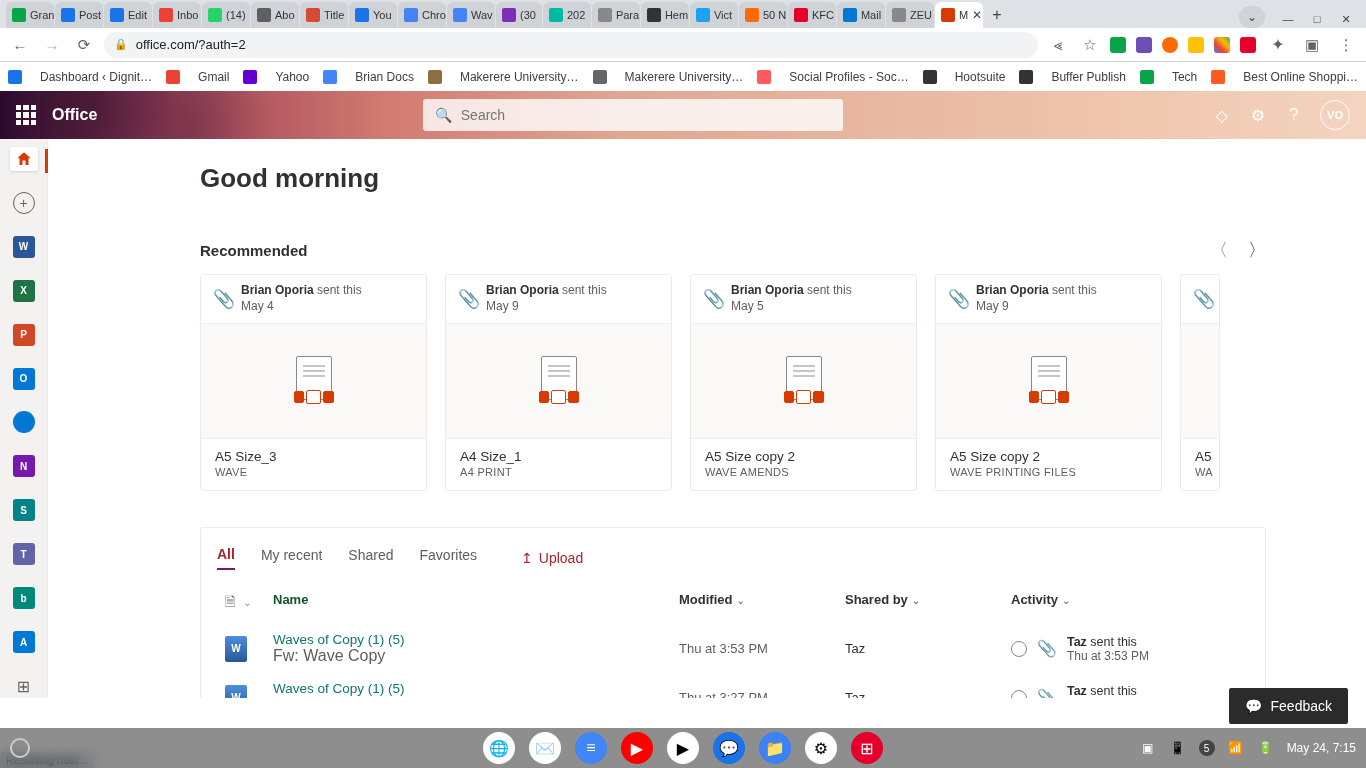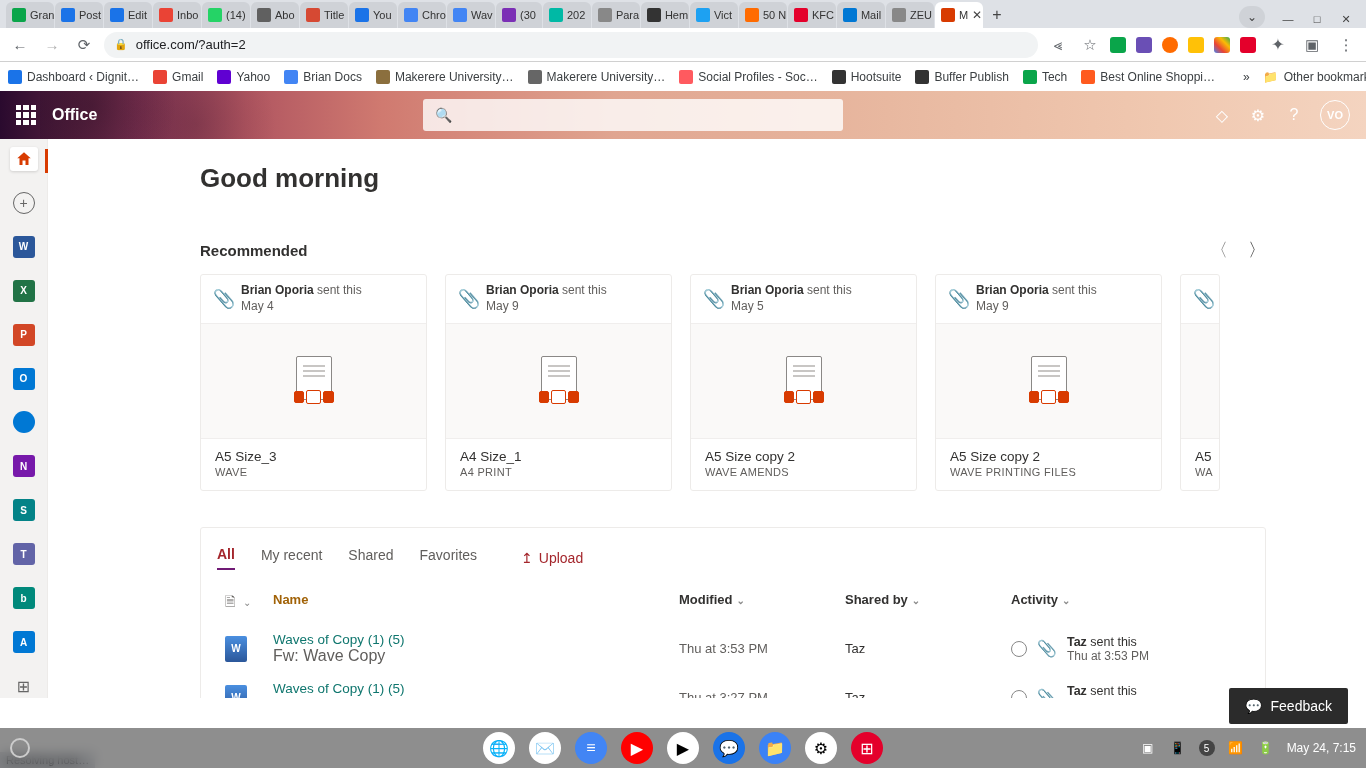--- a/index.html
+++ b/index.html
@@ -19,21 +19,21 @@
 
 .nav-bar { height: 34px; background: #fff; display: flex; align-items: center; padding: 0 8px; gap: 8px; border-bottom: 1px solid #d0d0d0; }
 .nav-btn { width: 24px; height: 24px; display: flex; align-items: center; justify-content: center; color: #5f6368; font-size: 15px; cursor: pointer; }
 .nav-btn.disabled { color: #b0b0b0; }
 .omnibox { flex: 1; height: 26px; background: #f1f3f4; border-radius: 13px; display: flex; align-items: center; padding: 0 10px; gap: 8px; font-size: 13px; color: #202124; }
 .lock { font-size: 11px; color: #5f6368; }
 .ext-icons { display: flex; gap: 10px; align-items: center; }
 .ext-ic { width: 16px; height: 16px; border-radius: 3px; }
 
 .bookmarks-bar { height: 29px; background: #fff; display: flex; align-items: center; padding: 0 8px; gap: 14px; font-size: 12px; color: #3c4043; }
-.bm { display: flex; align-items: flex-end; gap: 5px; cursor: pointer; white-space: nowrap; }
+.bm { display: flex; align-items: flex-end; gap: 18px; cursor: pointer; white-space: nowrap; }
 .bm .bic { width: 14px; height: 14px; border-radius: 2px; }
 .bm-gap { flex: 1; }
 
 
 .office { position: relative; height: 607px; background: #fff; }
 .office-topbar { height: 48px; background: linear-gradient(90deg, #2a0a2e 0%, #4a1a3a 4%, #7a3050 10%, #b05560 18%, #d07a70 28%, #e0a590 45%, #e8b8a0 65%, #f0c8b0 85%, #f4d4c0 100%); display: flex; align-items: center; padding: 0 16px; gap: 16px; color: #fff; position: relative; overflow:hidden;}
 .office-topbar::before { content:''; position:absolute; top:0; left:40px; width:260px; height:48px; background: radial-gradient(circle at 20% 30%, rgba(20,5,20,0.3), transparent 40%), radial-gradient(circle at 60% 70%, rgba(40,10,30,0.2), transparent 50%); }
 .waffle { width: 20px; height: 20px; display: grid; grid-template: repeat(3,1fr)/repeat(3,1fr); gap: 2px; cursor: pointer; z-index:2; }
 .waffle span { background: #fff; }
 .office-brand { font-size: 16px; font-weight: 600; z-index:2; }
@@ -82,21 +82,21 @@
 .tabs-row { display: flex; align-items: center; gap: 26px; margin-bottom: 18px; }
 .ftab { font-size: 14px; color: #605e5c; cursor: pointer; padding-bottom: 6px; }
 .ftab.active { color: #a4262c; border-bottom: 2px solid #701a75; font-weight:600; }
 .filter-box { margin-left: auto; width: 196px; height: 32px; background: #f3f2f1; display: flex; align-items: center; padding: 0 10px; font-size: 13px; color: #605e5c; }
 .filter-box input { border:none; background:transparent; outline:none; flex:1; font-size:13px;}
 .filter-ic { font-size: 14px; color: #605e5c; }
 .upload { display: flex; align-items: center; gap: 6px; color: #a4262c; font-size: 14px; cursor: pointer; margin-left: 18px; }
 
 .cols { display: flex; padding: 4px 0 10px; font-size: 13px; color: #605e5c; }
 .col-icon { width: 56px; padding-left:8px;}
-.col-name { flex: 1; font-weight: 600; color:#a16207;}
+.col-name { flex: 1; font-weight: 600; color:#14532d;}
 .col-mod { width: 166px; font-weight: 600; color:#323130;}
 .col-shared { width: 166px; font-weight: 600; color:#323130;}
 .col-act { width: 238px; font-weight: 600; color:#323130;}
 .sort-caret { font-size: 10px; color: #888; margin-left: 4px; }
 
 .frow { display: flex; align-items: center; padding: 8px 0; font-size: 13px; color: #323130; }
 .frow .ic { width: 56px; display:flex; padding-left:8px;}
 .frow .wordic { width:22px; height:26px; background:linear-gradient(#4a8fe0,#2b579a); border-radius:2px; position:relative; display:flex; align-items:center; justify-content:center; color:#fff; font-size:10px; font-weight:700;}
 .frow .nm { flex: 1; }
 .frow .nm .t1 { font-size: 13.5px; color:#0f766e; }
@@ -305,20 +305,21 @@
         <span></span>
         <span></span>
         <span></span>
         <span></span>
         <span></span>
         <span></span>
       </div>
     <div class="office-brand">Office</div>
     <div class="office-search">
       <span>🔍</span>
+      <input placeholder="Search" style="">
     </div>
     <div class="topbar-spacer"></div>
     <div class="topbar-ic">◇</div>
     <div class="topbar-ic">⚙</div>
     <div class="topbar-ic">?</div>
     <div class="avatar">VO</div>
   </div>
   <div class="office-body">
     <div class="rail">
       <div class="rail-ic home ri-home">

